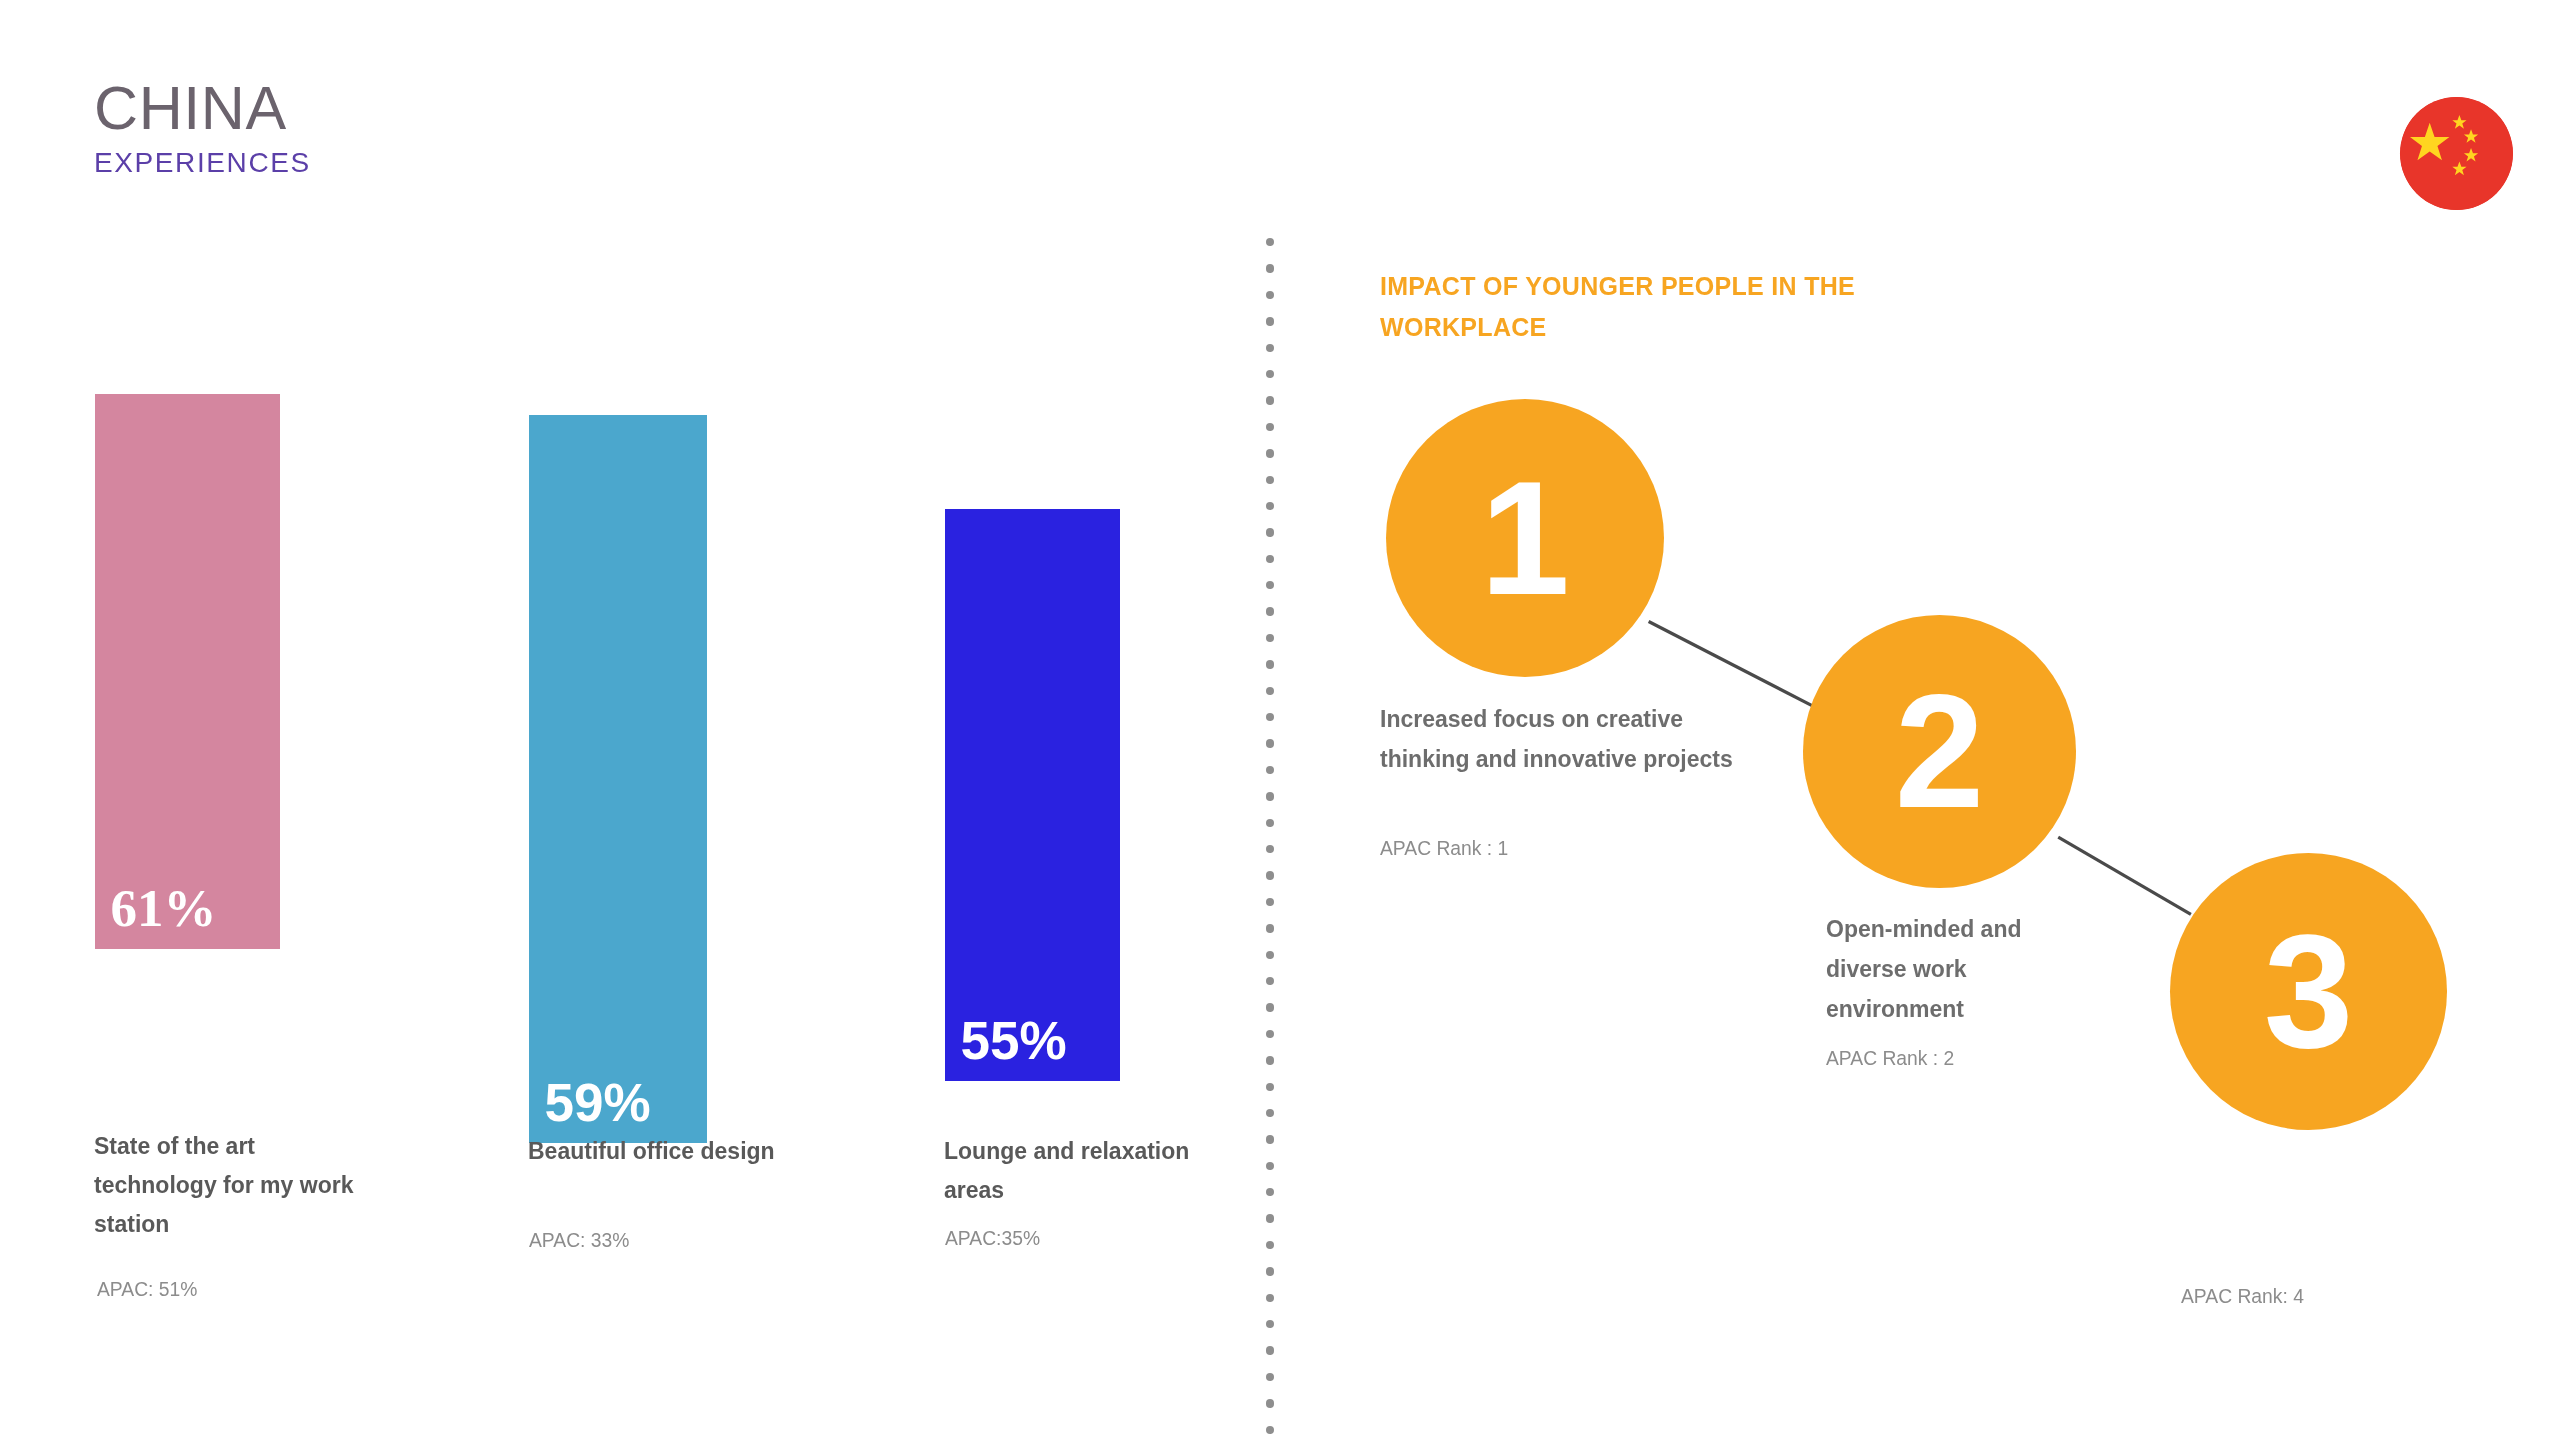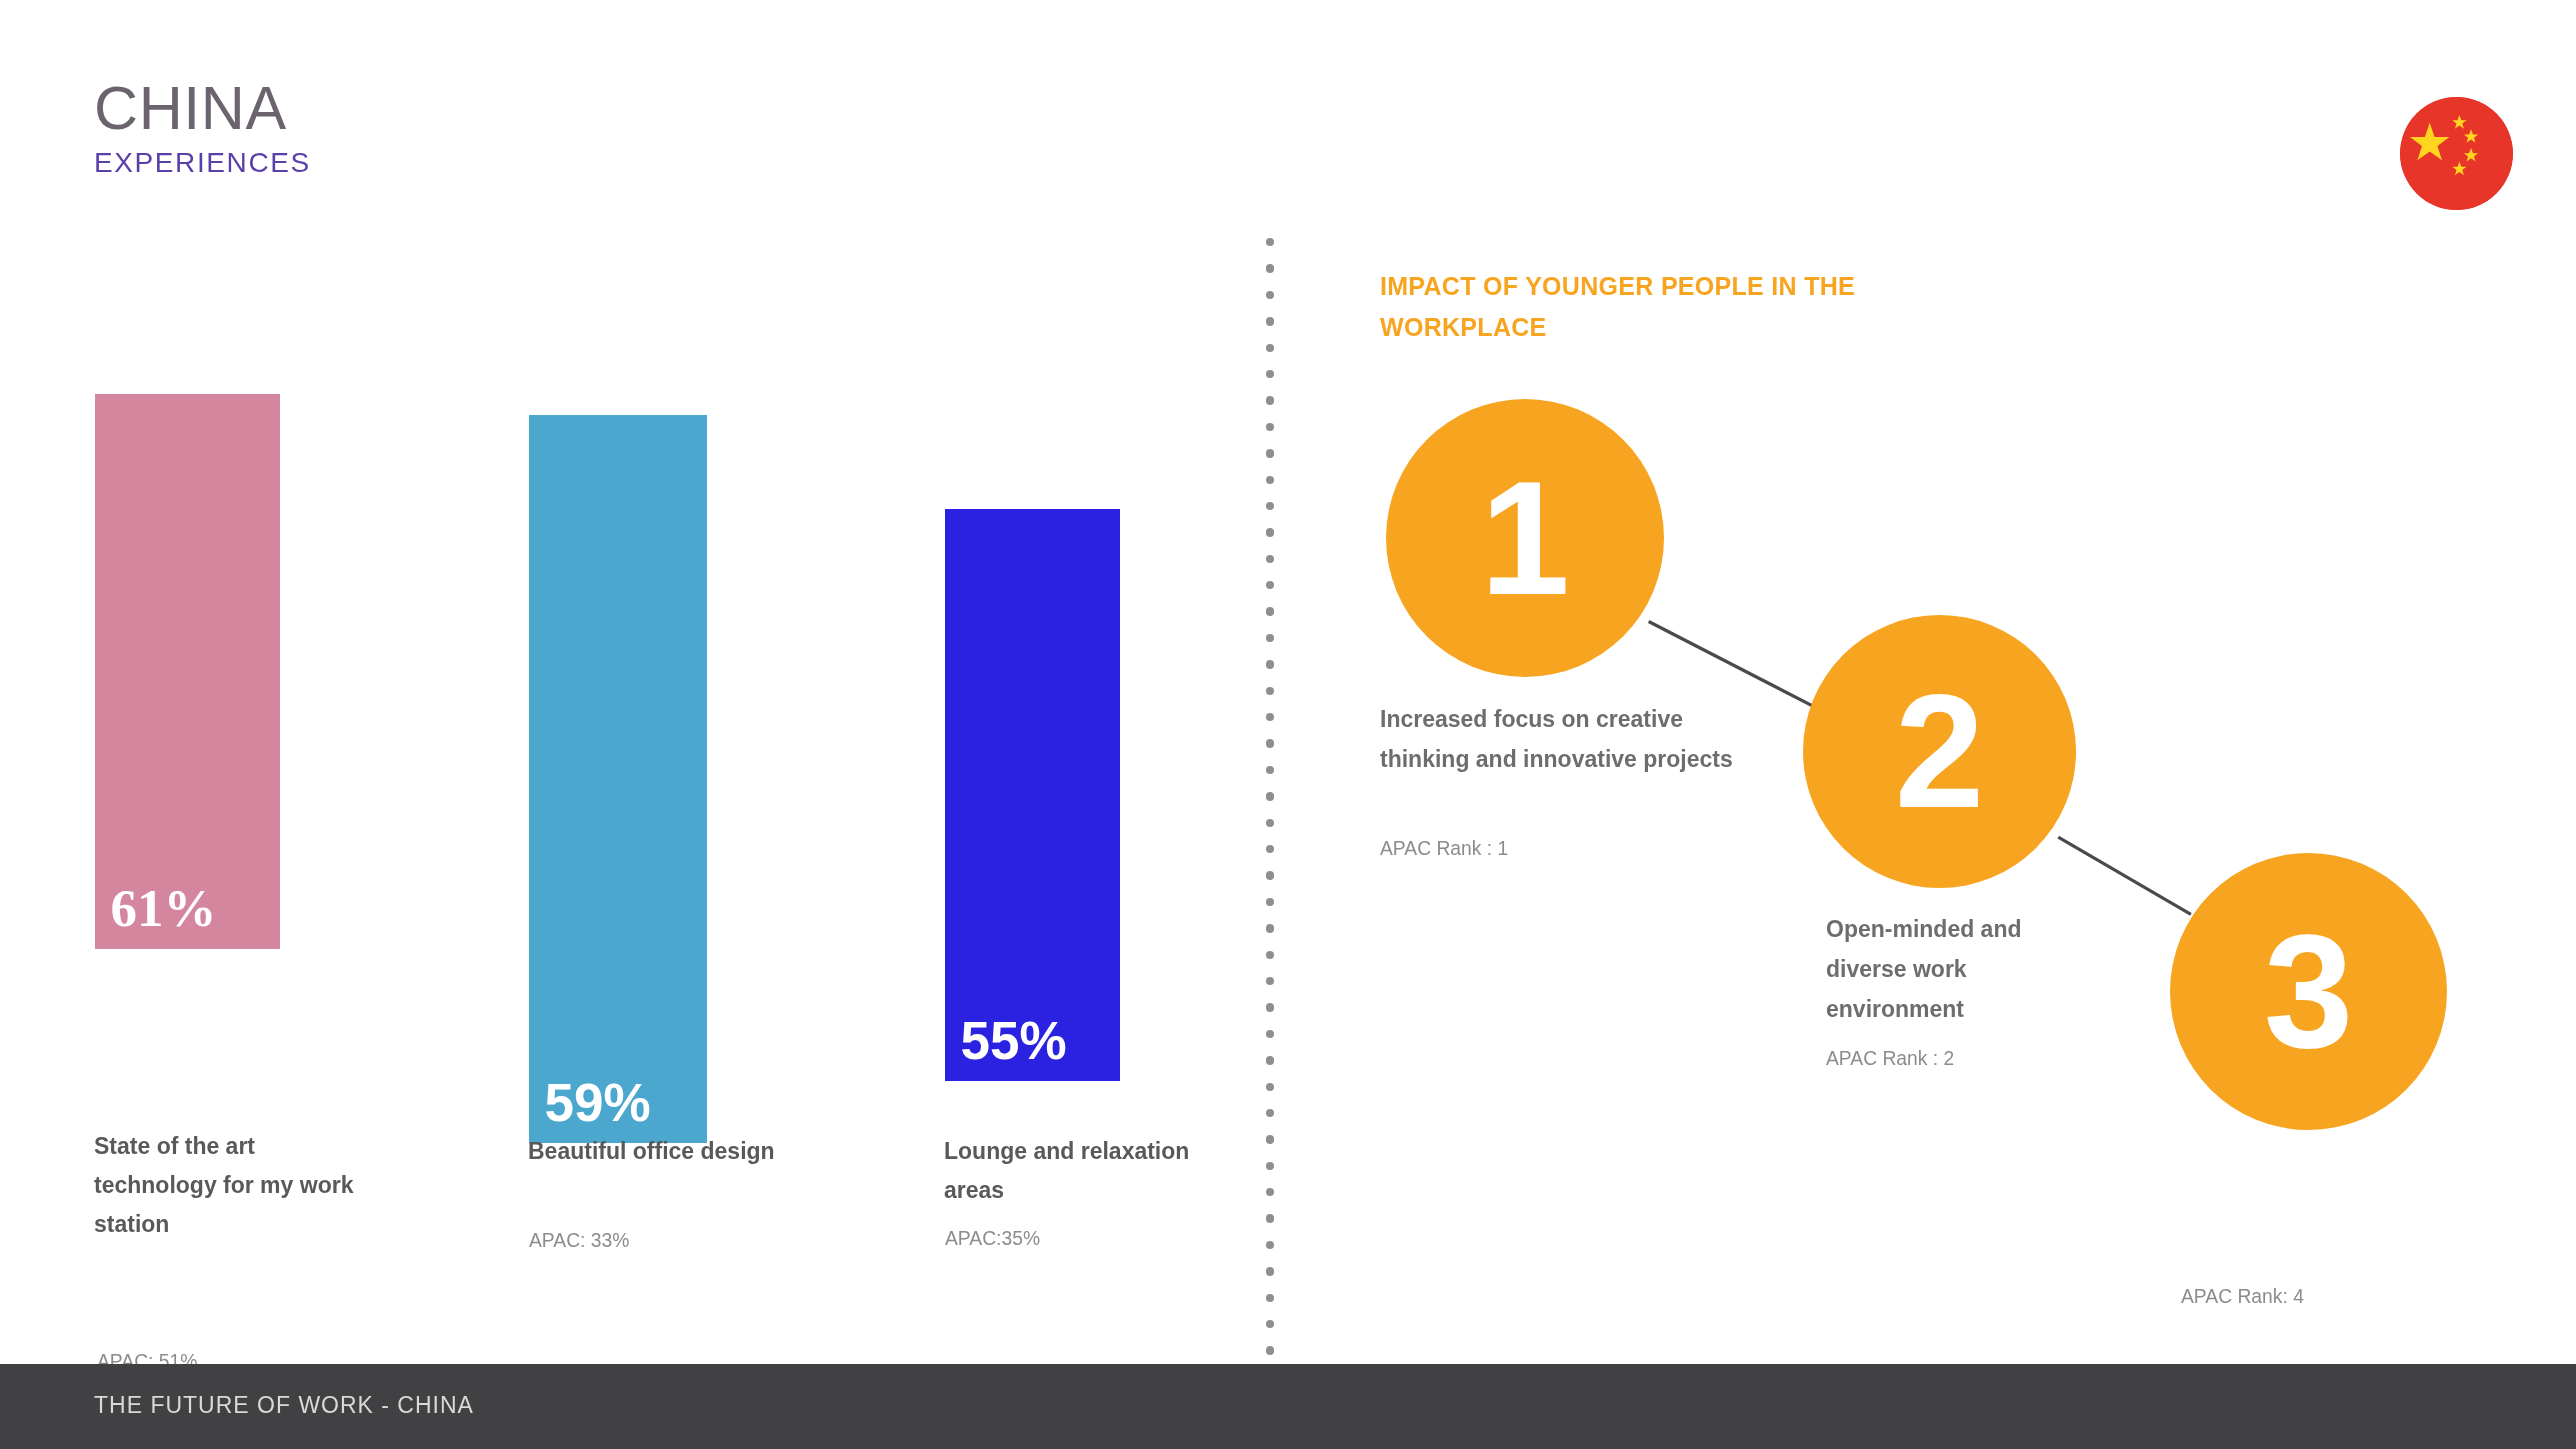--- a/index.html
+++ b/index.html
@@ -61,21 +61,21 @@
     font-size:23px; line-height:39px; font-weight:700; color:#595959;
   }
   .bar-apac {
     position:absolute;
     font-size:19.3px; line-height:23px; font-weight:400; color:#8c8c8c;
   }
 
   
   #bar1 { left:95px; top:394px; width:185px; height:555px; background:#d4869f;font-family:Liberation Serif, serif; }
   #bar1-label { left:94px; top:1127px; width:270px; }
-  #bar1-apac  { left:97px; top:1350px; }
+  #bar1-apac  { left:97px; top:1278px; }
   
   #bar2 { left:529px; top:415px; width:178px; height:728px; background:#4ba7cd; }
   #bar2-label { left:528px; top:1132px; width:270px; }
   #bar2-apac  { left:529px; top:1229px; }
   
   #bar3 { left:945px; top:509px; width:175px; height:572px; background:#2a22e0; }
   #bar3-label { left:944px; top:1132px; width:283px; }
   #bar3-apac  { left:945px; top:1227px; }
 
   
@@ -228,18 +228,15 @@
     <span class="rank-num">2</span>
   </div>
   <div class="rank-label" id="circ2-label">Open-minded and diverse work environment</div>
   <div class="rank-apac" id="circ2-apac">APAC Rank : 2</div>
 
   <div class="rank-circle" id="circ3">
     <span class="rank-num">3</span>
   </div>
   <div class="rank-apac" id="circ3-apac">APAC Rank: 4</div>
 
-  <div class="footer">
-    <div class="footer-text">THE FUTURE OF WORK - CHINA</div>
-  </div>
 
 </div>
 
 
 </body></html>

